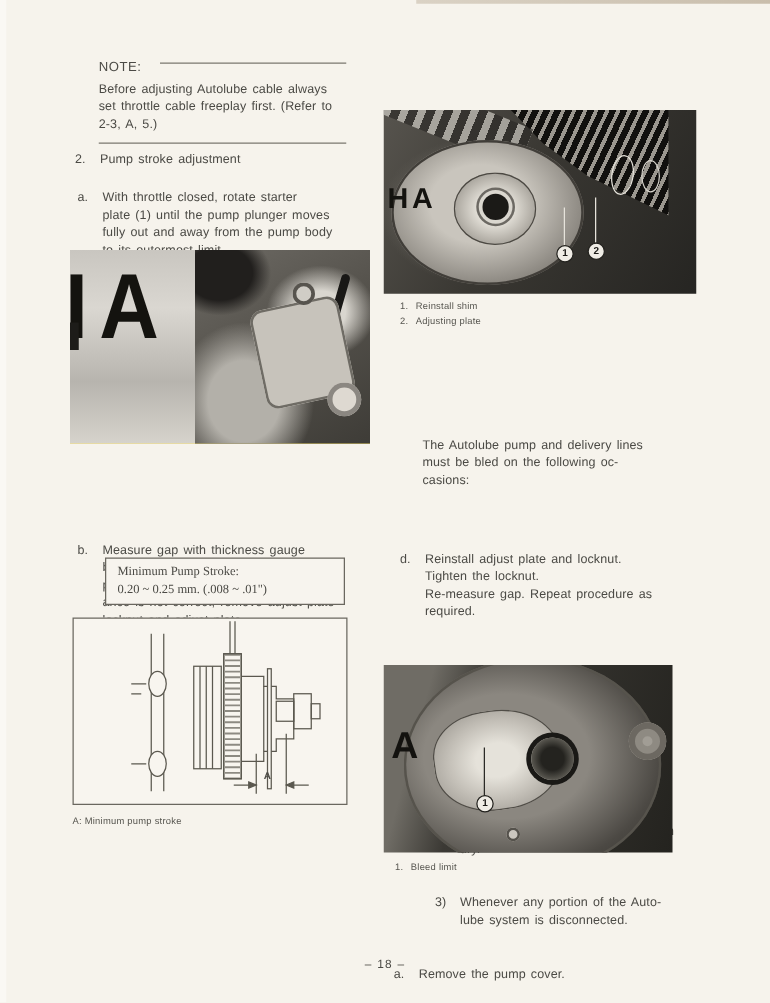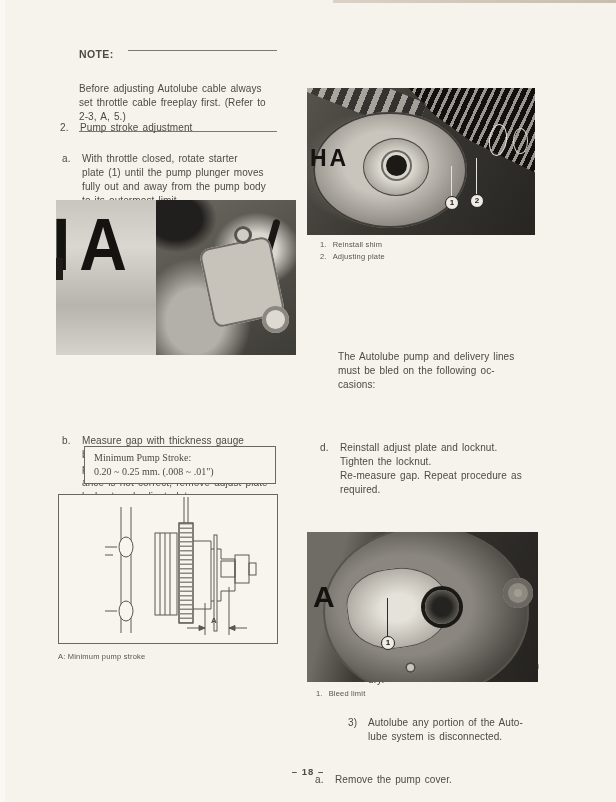--- a/index.html
+++ b/index.html
@@ -9,21 +9,21 @@
     font-family:"Liberation Sans", sans-serif;
     color:#4b4a45;
   }
   .abs{position:absolute;}
   
   .body-txt{font-size:10px;line-height:14px;letter-spacing:.1px;word-spacing:1.2px;}
   .ml{white-space:pre-line;}
   .hang{position:relative;}
   .hang .num{position:absolute;left:0;top:0;}
   .hang .txt{margin-left:20px;}
-  .note-head{font-weight:bold;font-size:10.5px;letter-spacing:.4px;}
+  .note-head{font-weight:normal;font-size:10.5px;letter-spacing:.4px;}
   .rule{border-top:1px solid #7b786f;height:0;}
   .spec-box{border:1px solid #6a675f;padding:4px 9px;font-size:10px;line-height:14px;background:#f7f4ee;}
   .caption{font-size:7.5px;letter-spacing:.2px;color:#56554f;display:flex;gap:6px;}
   .pagenum{font-size:9.5px;letter-spacing:1px;}
   
   .diagram-box{border:1px solid #6a675f;background:#f8f5ef;}
   
   .photo{position:absolute;overflow:hidden;}
   #photo1{left:56px;top:200px;width:240px;height:155px;background:#fde047;}
   .p1-left{position:absolute;left:0;top:0;width:100px;height:100%;
@@ -41,21 +41,21 @@
     background:#c7c3bb;box-shadow:inset 0 0 0 2px #6f6c65;transform:rotate(-12deg);}
   .p1-streak{position:absolute;left:108px;top:18px;width:7px;height:72px;background:#191816;
     border-radius:4px;transform:rotate(16deg);}
   .p1-screw{position:absolute;left:178px;top:26px;width:18px;height:18px;border-radius:50%;
     background:#d0cdc6;box-shadow:inset 0 0 0 3px #57544e;}
   .p1-bolt{position:absolute;left:206px;top:106px;width:27px;height:27px;border-radius:50%;
     background:#ded9d1;box-shadow:inset 0 0 0 4px #8b8781;}
   #photo2{left:307px;top:88px;width:228px;height:147px;
     background:
       radial-gradient(120px 90px at 30% 55%,#6b6861 0 30%,rgba(0,0,0,0) 65%),
-      linear-gradient(120deg,#57544e 0%,#393732 45%,#262522 100%);}
+      linear-gradient(120deg,#57544e 0%,#393732 45%,#262522 100%); padding-left: 22px;}
   .p2-fins{position:absolute;left:66px;top:0;width:162px;height:96px;
     background:repeating-linear-gradient(115deg,#11100e 0 5px,#9b978f 5px 8px);
     clip-path:polygon(22% 0,100% 0,100% 88%,60% 55%,38% 28%);}
   .p2-chain{position:absolute;left:-12px;top:-10px;width:130px;height:34px;transform:rotate(22deg);
     background:repeating-linear-gradient(90deg,#d8d5cd 0 6px,#2b2926 6px 13px);opacity:.65;}
   .p2-case{position:absolute;left:6px;top:24px;width:154px;height:116px;border-radius:50%;
     background:radial-gradient(ellipse at 46% 44%,#c9c5bd 0 34%,#908c85 68%,#5b5851 100%);
     box-shadow:inset 0 0 0 2px #413e39;}
   .p2-letters{position:absolute;left:3px;top:57px;font-size:23px;font-weight:bold;
     letter-spacing:3px;color:#14130f;}
@@ -99,21 +99,21 @@
 <body>
 
 <div class="abs scan-left"></div>
 <div class="abs scan-top"></div>
 
 <div class="abs" style="left:79px;top:44px;width:198px;">
   <div style="position:relative;">
     <span class="note-head">NOTE:</span>
     <div class="rule" style="position:absolute;left:49px;right:0;top:6px;"></div>
   </div>
-  <div class="body-txt ml" style="margin-top:20px;">Before adjusting Autolube cable always
+  <div class="body-txt ml" style="margin-top:3px;">Before adjusting Autolube cable always
 set throttle cable freeplay first.  (Refer to
 2-3, A, 5.)</div>
   <div class="rule" style="margin-top:7px;"></div>
 </div>
 
 <div class="abs body-txt hang" style="left:60px;top:121px;width:217px;">
   <span class="num">2.</span>
   <div class="txt">Pump stroke adjustment</div>
 </div>
 
@@ -249,21 +249,21 @@
   <span class="num">1)</span>
   <div class="txt ml">A new machine out of the crate.</div>
 </div>
 <div class="abs body-txt hang" style="left:348px;top:407px;width:208px;">
   <span class="num">2)</span>
   <div class="txt ml">Whenever the Autolube tank has run
 dry.</div>
 </div>
 <div class="abs body-txt hang" style="left:348px;top:436px;width:208px;">
   <span class="num">3)</span>
-  <div class="txt ml">Autolube any portion of the Auto-
+  <div class="txt ml">Whenever any portion of the Auto-
 lube system is disconnected.</div>
 </div>
 
 <div class="abs body-txt hang" style="left:315px;top:465px;width:239px;">
   <span class="num">a.</span>
   <div class="txt">Remove the pump cover.</div>
 </div>
 <div class="abs body-txt hang" style="left:315px;top:479px;width:239px;">
   <span class="num">b.</span>
   <div class="txt ml">Remove the pump bleed screw and al-
@@ -281,13 +281,13 @@
   <div class="p3-screw"></div>
   <div class="leader dark" style="left:80px;top:66px;height:40px;"></div>
   <div class="callout" style="left:74px;top:104px;">1</div>
 </div>
 
 <div class="abs caption" style="left:316px;top:689px;">
   <span>1.</span>
   <span>Bleed limit</span>
 </div>
 
-<div class="abs pagenum" style="left:272px;top:766px;width:72px;text-align:center;font-weight:bold;">– 18 –</div>
+<div class="abs pagenum" style="left:272px;top:766px;width:72px;text-align:center;">– 18 –</div>
 
 </body></html>

